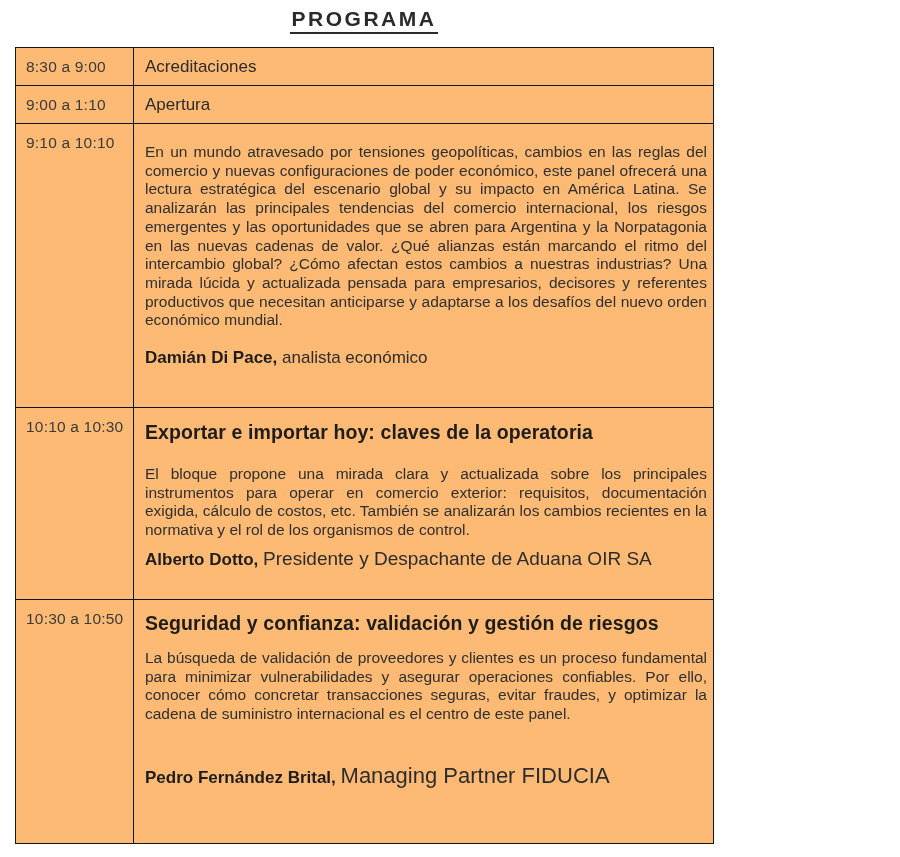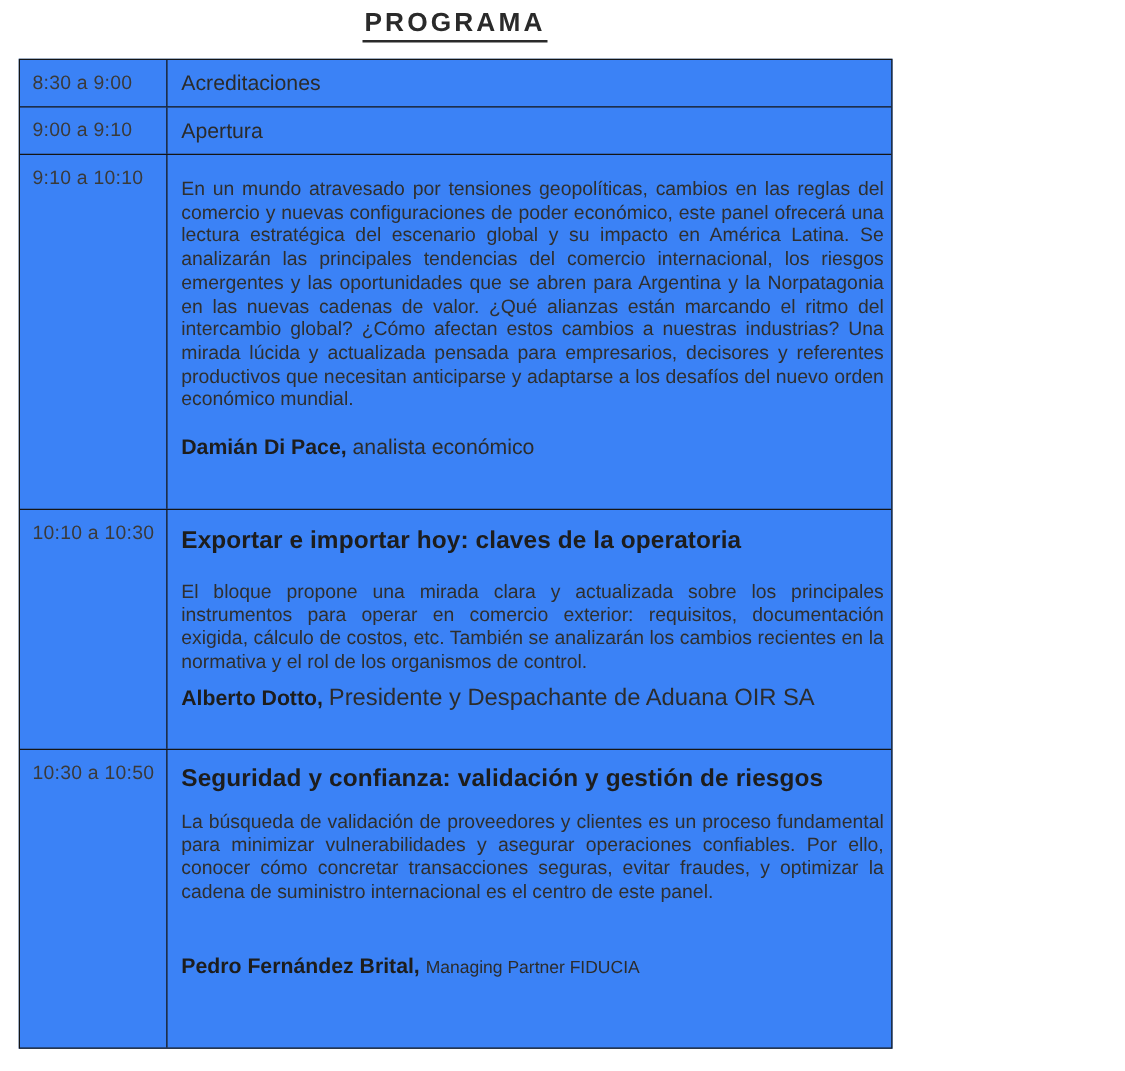--- a/index.html
+++ b/index.html
@@ -22,21 +22,21 @@
     font-weight: 600;
     letter-spacing: 2.5px;
     color: #2a2a2a;
     border-bottom: 2px solid #2a2a2a;
     padding: 0 2px 1px 2px;
   }
 
   .schedule-table {
     margin: 13px 14px 0 15px;
     border: 1.6px solid #151515;
-    background: #3b82f6;
+    background: #fdba74;
   }
   .row { display: flex; border-bottom: 1.6px solid #151515; }
   .row:last-child { border-bottom: none; }
 
   .time-cell {
     box-sizing: border-box;
     width: 118px;
     flex: 0 0 118px;
     border-right: 1.6px solid #151515;
     font-size: 15.5px;
@@ -73,21 +73,21 @@
     margin: 0;
     font-size: 15.5px;
     line-height: 18.7px;
     text-align: justify;
     color: #2f2f2f;
   }
   .speaker { margin: 0; font-size: 17px; color: #2c2c2c; }
   .speaker-name { font-weight: 700; color: #1d1d1d; }
   .speaker-role { font-weight: 400; }
   .role-lg { font-size: 19px; }
-  .role-md { font-size: 14px; }
+  .role-md { font-size: 22px; }
 
   
   .row3 { min-height: 283px; }
   .row3 .session-heading { margin-top: 13px; }
   .row3 .session-desc { margin-top: 19px; }
   .row3 .speaker { margin-top: 18px; }
   .row3 .content-cell { padding-bottom: 15px; }
 
   .row4 { min-height: 191px; }
   .row4 .session-heading { margin-top: 11px; }
@@ -111,21 +111,21 @@
   </div>
 
   <div class="schedule-table">
 
     <div class="row simple">
       <div class="time-cell">8:30 a 9:00</div>
       <div class="simple-label">Acreditaciones</div>
     </div>
 
     <div class="row simple">
-      <div class="time-cell">9:00 a 9:10</div>
+      <div class="time-cell">9:00 a 1:10</div>
       <div class="simple-label">Apertura</div>
     </div>
 
     <div class="row detail row3">
       <div class="time-cell">9:10 a 10:10</div>
       <div class="content-cell">
         <p class="session-desc">En un mundo atravesado por tensiones geopolíticas, cambios en las reglas del comercio y nuevas configuraciones de poder económico, este panel ofrecerá una lectura estratégica del escenario global y su impacto en América Latina. Se analizarán las principales tendencias del comercio internacional, los riesgos emergentes y las oportunidades que se abren para Argentina y la Norpatagonia en las nuevas cadenas de valor.  ¿Qué alianzas están marcando el ritmo del intercambio global? ¿Cómo afectan estos cambios a nuestras industrias? Una mirada lúcida y actualizada pensada para empresarios, decisores y referentes productivos que necesitan anticiparse y adaptarse a los desafíos del nuevo orden económico mundial.</p>
         <p class="speaker"><span class="speaker-name">Damián Di Pace,</span> <span class="speaker-role">analista económico</span></p>
       </div>
     </div>

